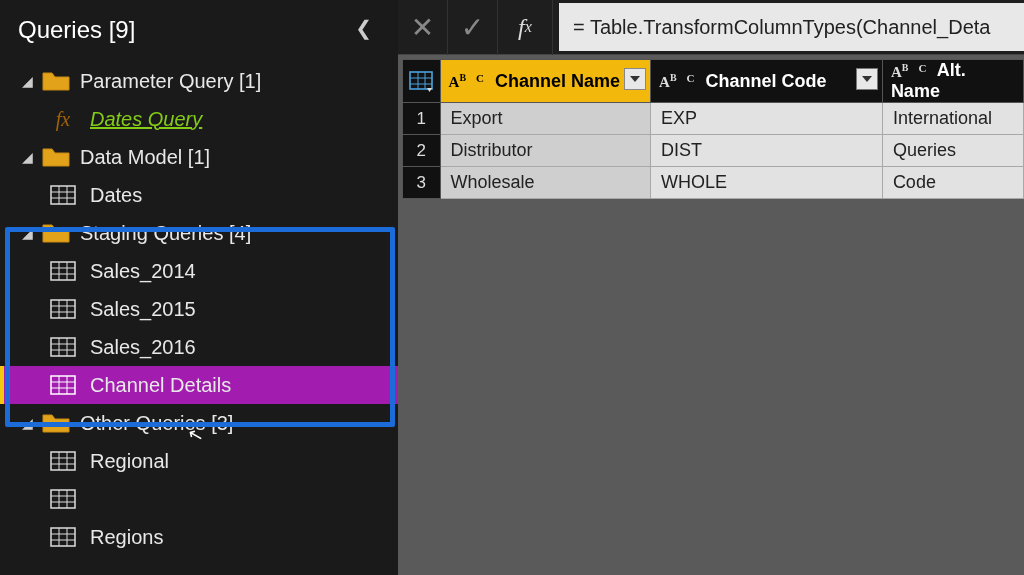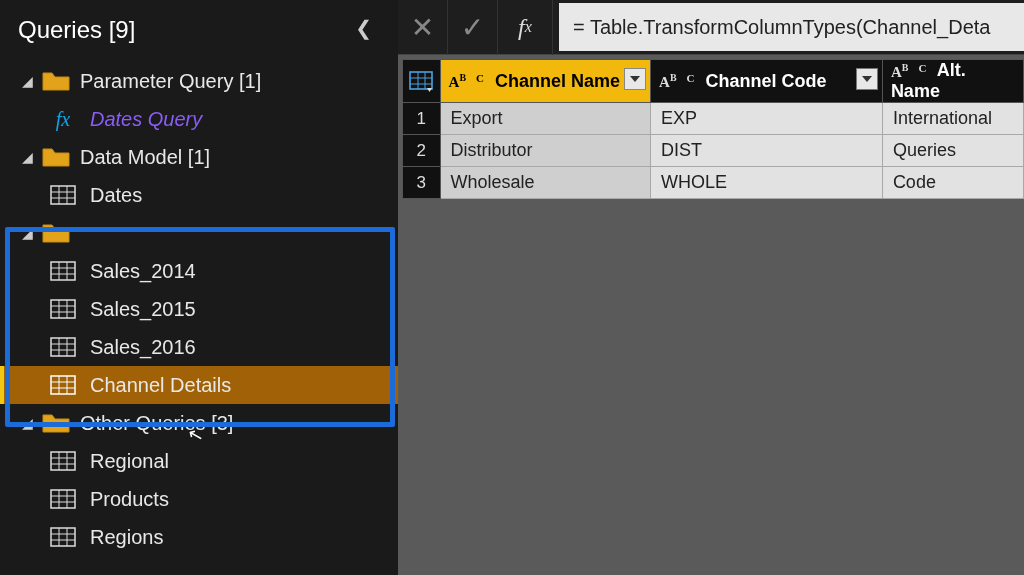--- a/index.html
+++ b/index.html
@@ -67,41 +67,41 @@
   .table-icon {
     width: 26px;
     height: 20px;
     margin-right: 14px;
     display: inline-block;
   }
   .table-icon svg { width: 26px; height: 20px; display: block; }
   .fx-icon {
     font-style: italic;
     font-family: 'Times New Roman', serif;
-    color: #0ea5e9;
+    color: #a16207;
     margin-right: 14px;
     font-size: 20px;
     width: 26px;
     display: inline-block;
     text-align: center;
   }
   .item-label { flex: 1; }
-  .disabled-label { color: #8b5cf6; font-style: italic; }
+  .disabled-label { color: #84cc16; font-style: italic; text-decoration: underline; }
   .highlight-box {
     position: absolute;
     border: 5px solid #1b6cd9;
     border-radius: 2px;
     left: 5px;
     top: 227px;
     width: 390px;
     height: 200px;
     pointer-events: none;
   }
   .selected-row {
-    background: #a16207;
+    background: #a21caf;
     position: relative;
   }
   .selected-row::before {
     content: '';
     position: absolute;
     left: 0;
     top: 0;
     bottom: 0;
     width: 4px;
     background: #f2c811;
@@ -293,20 +293,21 @@
       <span class="item-label">Dates</span>
     </div>
 
     <div class="group-row">
       <span class="expand-arrow">◢</span>
       <span class="folder-icon">
         <svg viewBox="0 0 28 20">
             <path d="M1 4 L1 19 L27 19 L27 6 L13 6 L10 2 L1 2 Z" fill="#e2a31a" stroke="#c88a10"></path>
           </svg>
       </span>
+      <span class="item-label">Staging Queries [4]</span>
     </div>
     <div class="item-row">
       <span class="table-icon">
         <svg viewBox="0 0 26 20">
             <rect x="1" y="1" width="24" height="18" fill="none" stroke="#ddd" stroke-width="1.5"></rect>
             <line x1="1" y1="7" x2="25" y2="7" stroke="#ddd"></line>
             <line x1="1" y1="13" x2="25" y2="13" stroke="#ddd"></line>
             <line x1="9" y1="1" x2="9" y2="19" stroke="#ddd"></line>
             <line x1="17" y1="1" x2="17" y2="19" stroke="#ddd"></line>
           </svg>
@@ -374,21 +375,20 @@
     <div class="item-row">
       <span class="table-icon">
         <svg viewBox="0 0 26 20">
             <rect x="1" y="1" width="24" height="18" fill="none" stroke="#ddd" stroke-width="1.5"></rect>
             <line x1="1" y1="7" x2="25" y2="7" stroke="#ddd"></line>
             <line x1="1" y1="13" x2="25" y2="13" stroke="#ddd"></line>
             <line x1="9" y1="1" x2="9" y2="19" stroke="#ddd"></line>
             <line x1="17" y1="1" x2="17" y2="19" stroke="#ddd"></line>
           </svg>
       </span>
-      <span class="item-label">Products</span>
     </div>
     <div class="item-row">
       <span class="table-icon">
         <svg viewBox="0 0 26 20">
             <rect x="1" y="1" width="24" height="18" fill="none" stroke="#ddd" stroke-width="1.5"></rect>
             <line x1="1" y1="7" x2="25" y2="7" stroke="#ddd"></line>
             <line x1="1" y1="13" x2="25" y2="13" stroke="#ddd"></line>
             <line x1="9" y1="1" x2="9" y2="19" stroke="#ddd"></line>
             <line x1="17" y1="1" x2="17" y2="19" stroke="#ddd"></line>
           </svg>

